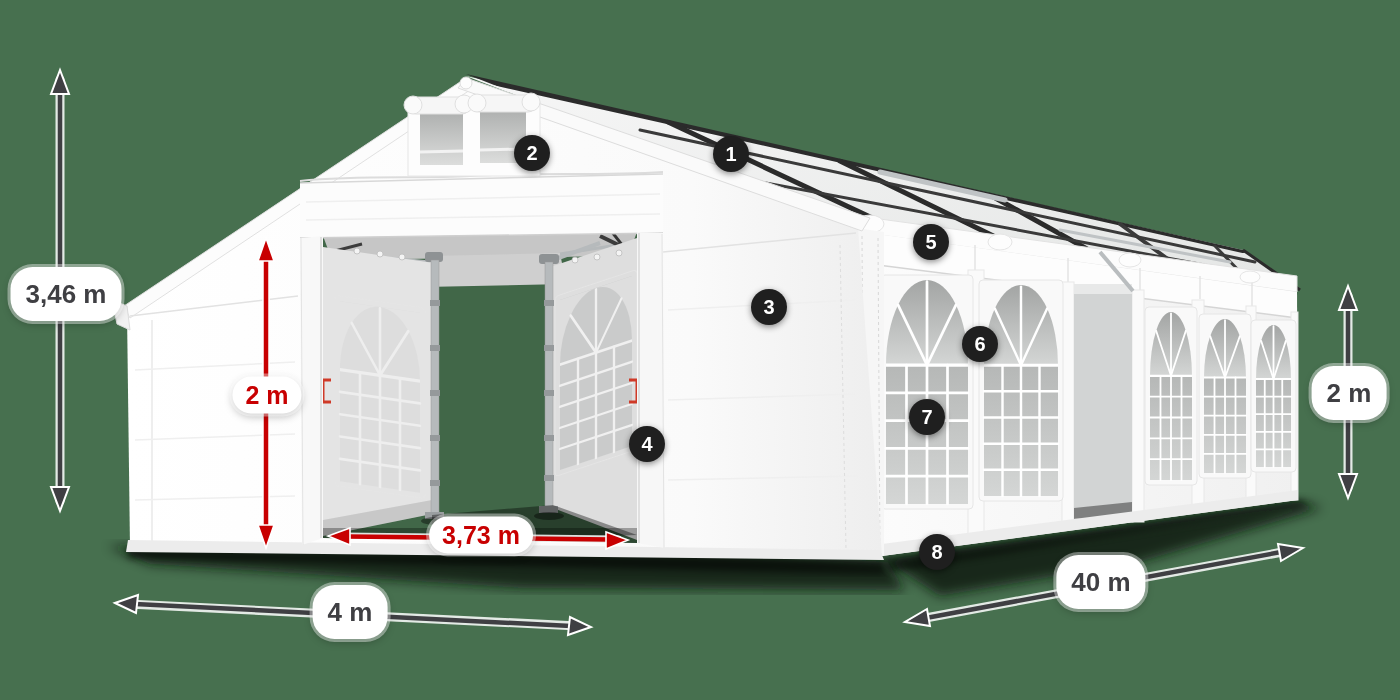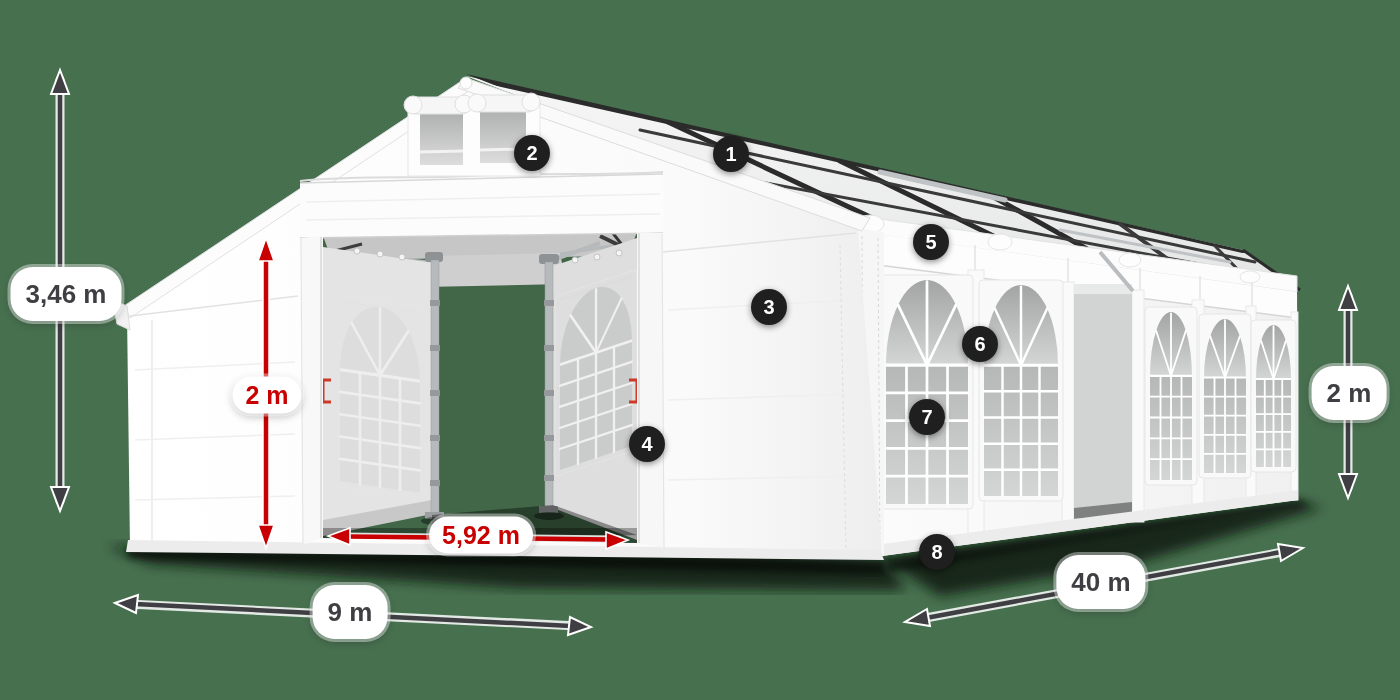--- a/index.html
+++ b/index.html
@@ -418,22 +418,22 @@
       <line class="shaft-gray" x1="1348" y1="304" x2="1348" y2="480" stroke-width="4.5"></line>
       <polygon class="head-gray" points="1348,286 1339,310 1357,310"></polygon>
       <polygon class="head-gray" points="1348,498 1339,474 1357,474"></polygon>
     </g>
   </g>
 </svg>
 
 <div class="overlay">
   <div class="dim-label" style="left:66px;top:294px">3,46 m</div>
   <div class="dim-label red" style="left:267px;top:395px">2 m</div>
-  <div class="dim-label red" style="left:481px;top:535px">5,92 m</div>
-  <div class="dim-label" style="left:350px;top:612px">9 m</div>
+  <div class="dim-label red" style="left:481px;top:535px">3,73 m</div>
+  <div class="dim-label" style="left:350px;top:612px">4 m</div>
   <div class="dim-label" style="left:1101px;top:582px">40 m</div>
   <div class="dim-label" style="left:1349px;top:393px">2 m</div>
 
   <div class="badge" style="left:731px;top:154px">1</div>
   <div class="badge" style="left:532px;top:153px">2</div>
   <div class="badge" style="left:769px;top:307px">3</div>
   <div class="badge" style="left:647px;top:444px">4</div>
   <div class="badge" style="left:931px;top:242px">5</div>
   <div class="badge" style="left:980px;top:344px">6</div>
   <div class="badge" style="left:927px;top:417px">7</div>

